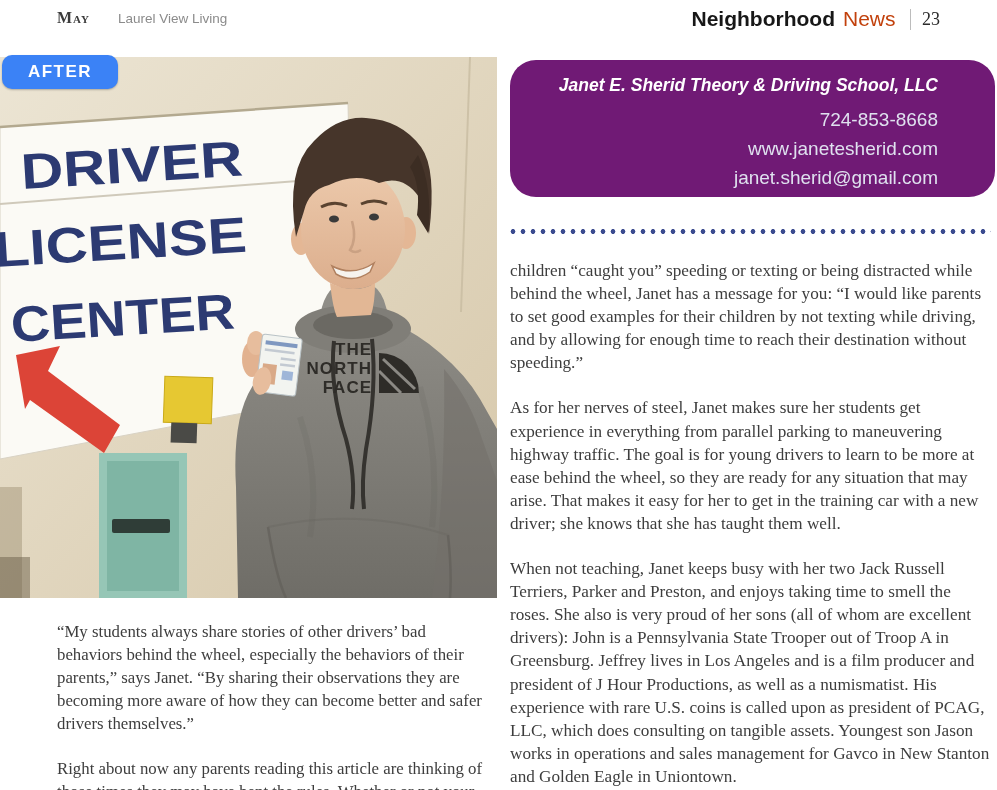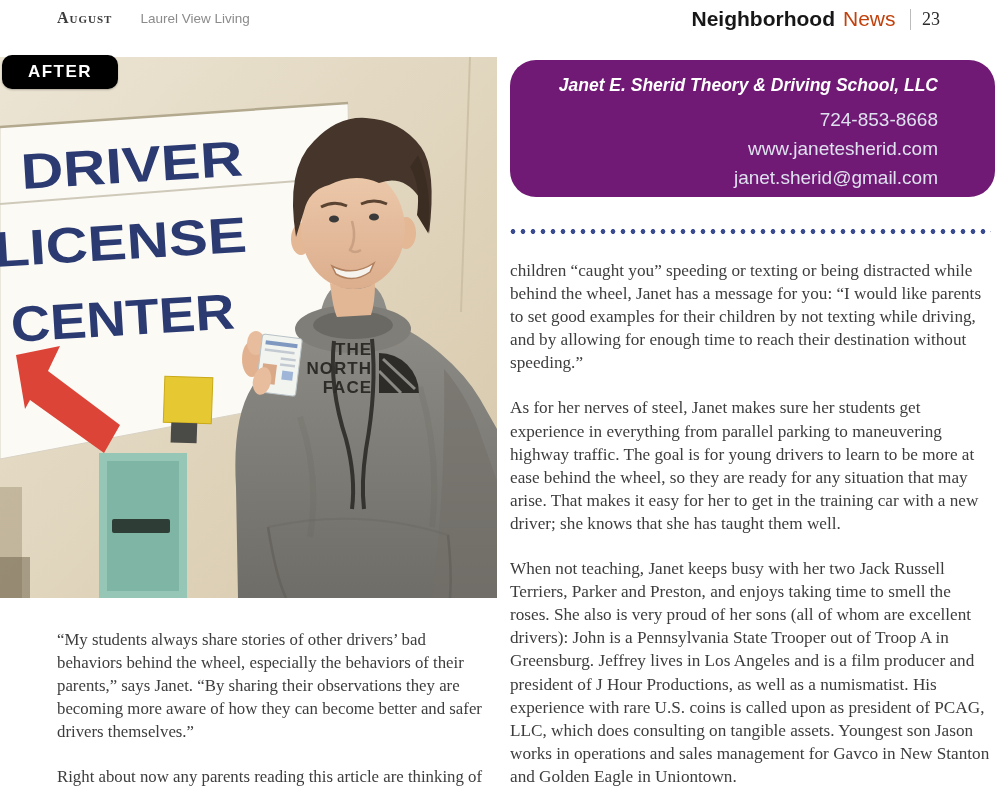--- a/index.html
+++ b/index.html
@@ -13,27 +13,27 @@
   .hdr-pub{font-family:"Liberation Sans",sans-serif;font-size:13.5px;color:#8b8b8b;margin-left:24px;}
   .hdr-right{position:absolute;right:57px;top:7px;display:flex;align-items:center;justify-content:space-between;}
   .mast-bold{font-family:"Liberation Sans",sans-serif;font-weight:bold;font-size:21px;color:#171717;}
   .mast-light{font-family:"Liberation Sans",sans-serif;font-weight:normal;font-size:21px;color:#c2410c;padding-left:8px;}
   .mast-div{width:1.5px;height:21px;background:#bcbcbc;margin:0 11px 0 14px;}
   .page-num{font-family:"Liberation Serif",serif;font-size:18px;color:#2b2b2b;}
 
   
   .photo{position:absolute;left:0;top:57px;width:497px;height:541px;overflow:hidden;background:#ddd2ba;}
   .photo svg{display:block;filter:blur(0.5px);}
-  .after-badge{position:absolute;left:2px;top:55px;width:116px;height:34px;background:#000000;
+  .after-badge{position:absolute;left:2px;top:55px;width:116px;height:34px;background:#3b82f6;
                border-radius:10px;z-index:3;display:flex;align-items:center;justify-content:center;
                box-shadow:0 1px 2px rgba(0,0,0,.25);}
   .after-badge span{font-family:"Liberation Sans",sans-serif;font-weight:bold;font-size:17px;
                     color:#ffffff;letter-spacing:1.5px;}
   .left-text{position:absolute;left:57px;top:620px;width:437px;font-size:16.8px;line-height:23px;color:#3d3d3d;}
-  .left-text p{margin:8px 0 22px 0;}
+  .left-text p{margin:0 0 22px 0;}
 
   
   .right-col{position:absolute;left:510px;top:60px;width:487px;}
   .contact-card{width:485px;height:137px;background:#701a75;border-radius:26px;
                 box-sizing:border-box;padding:15px 57px 0 20px;text-align:right;}
   .card-name{font-family:"Liberation Sans",sans-serif;font-weight:bold;font-style:italic;
              font-size:17.5px;color:#ffffff;margin-bottom:9px;}
   .card-line{font-family:"Liberation Sans",sans-serif;font-size:19px;color:#dfe1ef;line-height:29px;}
   .dotted-sep{margin-top:31px;width:481px;height:7px;
               background-image:radial-gradient(circle at 3px 3.5px,#3b4b8f 2.1px,rgba(0,0,0,0) 2.7px);
@@ -44,21 +44,21 @@
   
   .sign-word{font-family:"Liberation Sans",sans-serif;font-weight:bold;fill:#2c3a72;}
   .nf-word{font-family:"Liberation Sans",sans-serif;font-weight:bold;fill:#2e2c28;}
 </style>
 </head>
 <body>
 
 <div class="page">
 
   <div class="hdr-left">
-    <span class="hdr-month">August</span>
+    <span class="hdr-month">May</span>
     <span class="hdr-pub">Laurel View Living</span>
   </div>
   <div class="hdr-right">
     <span class="mast-bold">Neighborhood</span>
       <span class="mast-light">News</span>
     <span class="mast-div"></span>
     <span class="page-num">23</span>
   </div>
 
   <div class="after-badge">

